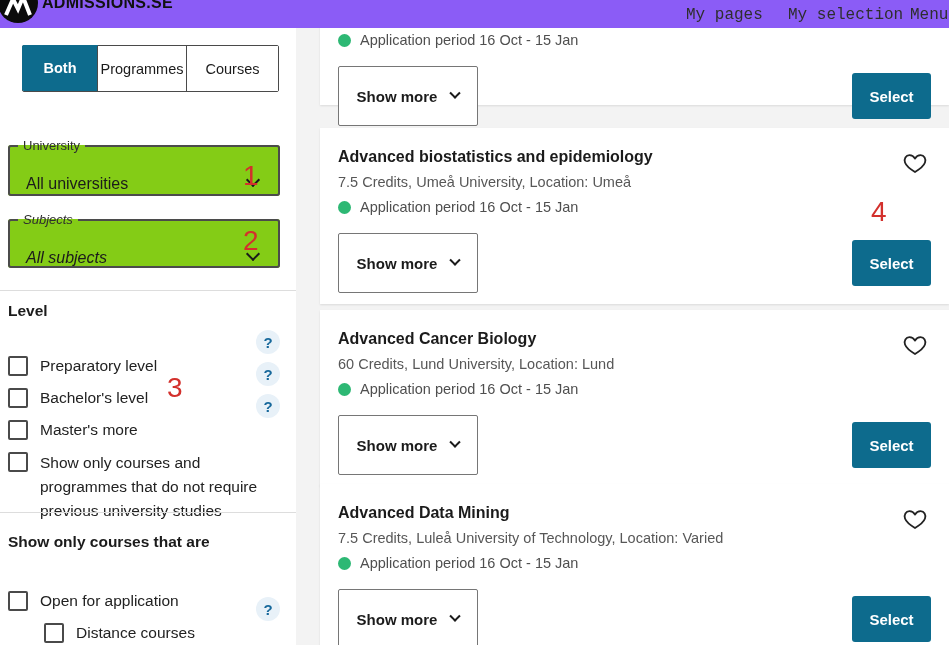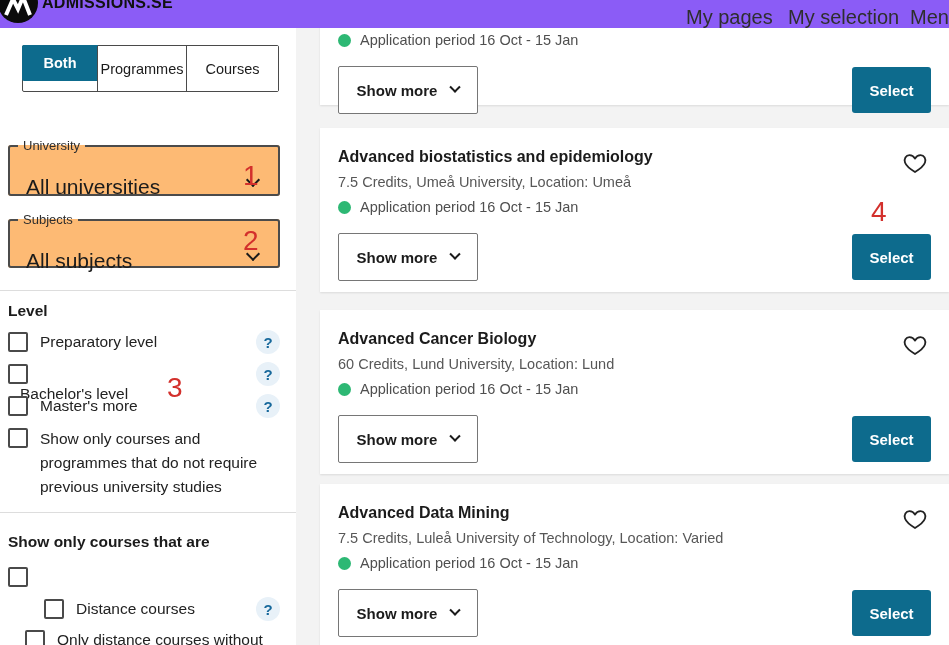--- a/index.html
+++ b/index.html
@@ -17,22 +17,23 @@
     background: #8b5cf6; z-index: 30;
   }
   .logo-wrap { position: absolute; left: 0; top: 0; height: 28px; }
   .logo-circle { position: absolute; left: -2px; top: -17px; width: 40px; height: 40px; }
   .logo-text {
     position: absolute; left: 42px; top: -6px;
     font-size: 16px; font-weight: bold; letter-spacing: 0.3px; color: #111;
     white-space: nowrap;
   }
   .nav-link {
-    position: absolute; top: 6px; font-size: 20px; color: #2e2e2e; white-space: nowrap;
+    position: absolute; top: 6px; font-size: 16px; color: #2e2e2e; white-space: nowrap;
     cursor: pointer;
+    font-family: Liberation Mono, monospace;
   }
   .nav-pages { left: 686px; }
   .nav-selection { left: 788px; }
   .nav-menu { left: 910px; }
 
   
   .main-bg {
     position: absolute; left: 296px; top: 28px; right: 0; bottom: 0;
     background: #f3f3f3; z-index: 1;
   }
@@ -50,55 +51,55 @@
     display: flex; align-items: center; justify-content: center;
     font-size: 14.5px; color: #1b1b1b; background: #fff; cursor: pointer;
     border-left: 1px solid #4a4a4a;
   }
   .tab:first-child { border-left: none; }
   .tab-both { width: 76px; }
   .tab-courses { width: 92px; }
   .tab-programmes { width: 89px; }
   .tab.active {
     background: #0d6b8d; color: #fff; font-weight: bold;
-    margin: -1px; height: 36px; border: none; border-radius: 2px 0 0 2px;
+    margin: -1px; height: 46px; border: none; border-radius: 2px 0 0 2px;
   }
   .side-heading {
     position: absolute; left: 8px; font-size: 15.5px; font-weight: bold; color: #1b1b1b;
   }
   .h-univsub { top: 88px; }
   .h-level { top: 274px; }
   .h-courses-are { top: 505px; width: 260px; }
   .dd-fieldset {
     position: absolute; left: 8px; width: 272px;
-    border: 2px solid #4b4b4b; border-radius: 3px; background: #fdba74; cursor: pointer;
+    border: 2px solid #4b4b4b; border-radius: 3px; background: #84cc16; cursor: pointer;
   }
   .dd-univ { top: 110px; height: 58px; }
-  .dd-subj { top: 184px; height: 56px; }
+  .dd-subj { top: 184px; height: 56px; font-style: italic; }
   .dd-fieldset legend {
     margin-left: 8px; padding: 0 5px; font-size: 13px; color: #2e2e2e;
   }
-  .dd-value { position: absolute; left: 16px; top: 22px; font-size: 21px; color: #1b1b1b; }
+  .dd-value { position: absolute; left: 16px; top: 22px; font-size: 16px; color: #1b1b1b; }
   .dd-chevron {
     position: absolute; right: 20px; top: 22px; width: 10px; height: 10px;
     border-right: 2.5px solid #1b1b1b; border-bottom: 2.5px solid #1b1b1b;
     transform: rotate(45deg);
   }
   .divider { position: absolute; left: 0; width: 296px; height: 1px; background: #ddd; }
   .div-1 { top: 262px; }
   .div-2 { top: 484px; }
-  .chk-row { position: absolute; left: 8px; display: flex; }
+  .chk-row { position: absolute; left: 8px; display: flex; margin-top: 24px; }
   .chk-box {
     width: 20px; height: 20px; min-width: 20px; border: 2px solid #4a4a4a;
     border-radius: 2px; background: #fff; cursor: pointer;
   }
   .chk-label { margin-left: 12px; font-size: 15.5px; color: #222; line-height: 22px; margin-top: -1px; }
   .chk-label.wrap { width: 238px; line-height: 24px; }
   .row-prep { top: 304px; }
-  .row-bach { top: 336px; flex-direction: column; }
+  .row-bach { top: 336px; }
   .row-mast { top: 368px; }
   .row-noreq { top: 400px; }
   .row-open { top: 539px; }
   .row-dist { top: 571px; padding-left: 36px; }
   .row-onlydist { top: 602px; left: 25px; }
   .help-badge {
     position: absolute; left: 256px; width: 24px; height: 24px; border-radius: 50%;
     background: #e8f1f8; color: #17689b; font-size: 15px; font-weight: bold;
     display: flex; align-items: center; justify-content: center; cursor: pointer;
   }
@@ -121,21 +122,21 @@
   .card-meta { margin-top: 6px; font-size: 14.5px; color: #575757; line-height: 17px; }
   .card-period { margin-top: 8px; display: flex; align-items: center; line-height: 17px; text-align: right; }
   .period-dot {
     width: 13px; height: 13px; border-radius: 50%; background: #2db874; margin-right: 9px;
   }
   .period-text { font-size: 14.5px; color: #4f4f4f; }
   .card-actions {
     margin-top: 17px; display: flex; align-items: center; justify-content: space-between;
   }
   .show-more-btn {
-    width: 140px; height: 48px; background: #fff; border: 1px solid #767676; border-radius: 2px;
+    width: 140px; height: 60px; background: #fff; border: 1px solid #767676; border-radius: 2px;
     display: flex; align-items: center; justify-content: center;
     font-size: 15px; font-weight: bold; color: #1b1b1b; cursor: pointer;
   }
   .sm-chevron {
     width: 8px; height: 8px; border-right: 2.5px solid #1b1b1b; border-bottom: 2.5px solid #1b1b1b;
     transform: rotate(45deg) translate(-2px,-2px); margin-left: 14px;
   }
   .select-btn {
     width: 79px; height: 46px; background: #0d6b8d; border: none; border-radius: 3px;
     color: #fff; font-size: 15px; font-weight: bold; cursor: pointer;
@@ -281,20 +282,21 @@
     <span class="chk-box"></span>
     <span class="chk-label wrap">Show only courses and programmes that do not require previous university studies</span>
   </div>
 
   <div class="divider div-2"></div>
 
   <div class="side-heading h-courses-are">Show only courses that are</div>
 
   <div class="chk-row row-open">
     <span class="chk-box"></span>
+    <span class="chk-label">Open for application</span>
   </div>
 
   <div class="chk-row row-dist">
     <span class="chk-box"></span>
     <span class="chk-label">Distance courses</span>
   </div>
   <div class="help-badge hb-dist">?</div>
 
   <div class="chk-row row-onlydist">
     <span class="chk-box"></span>

